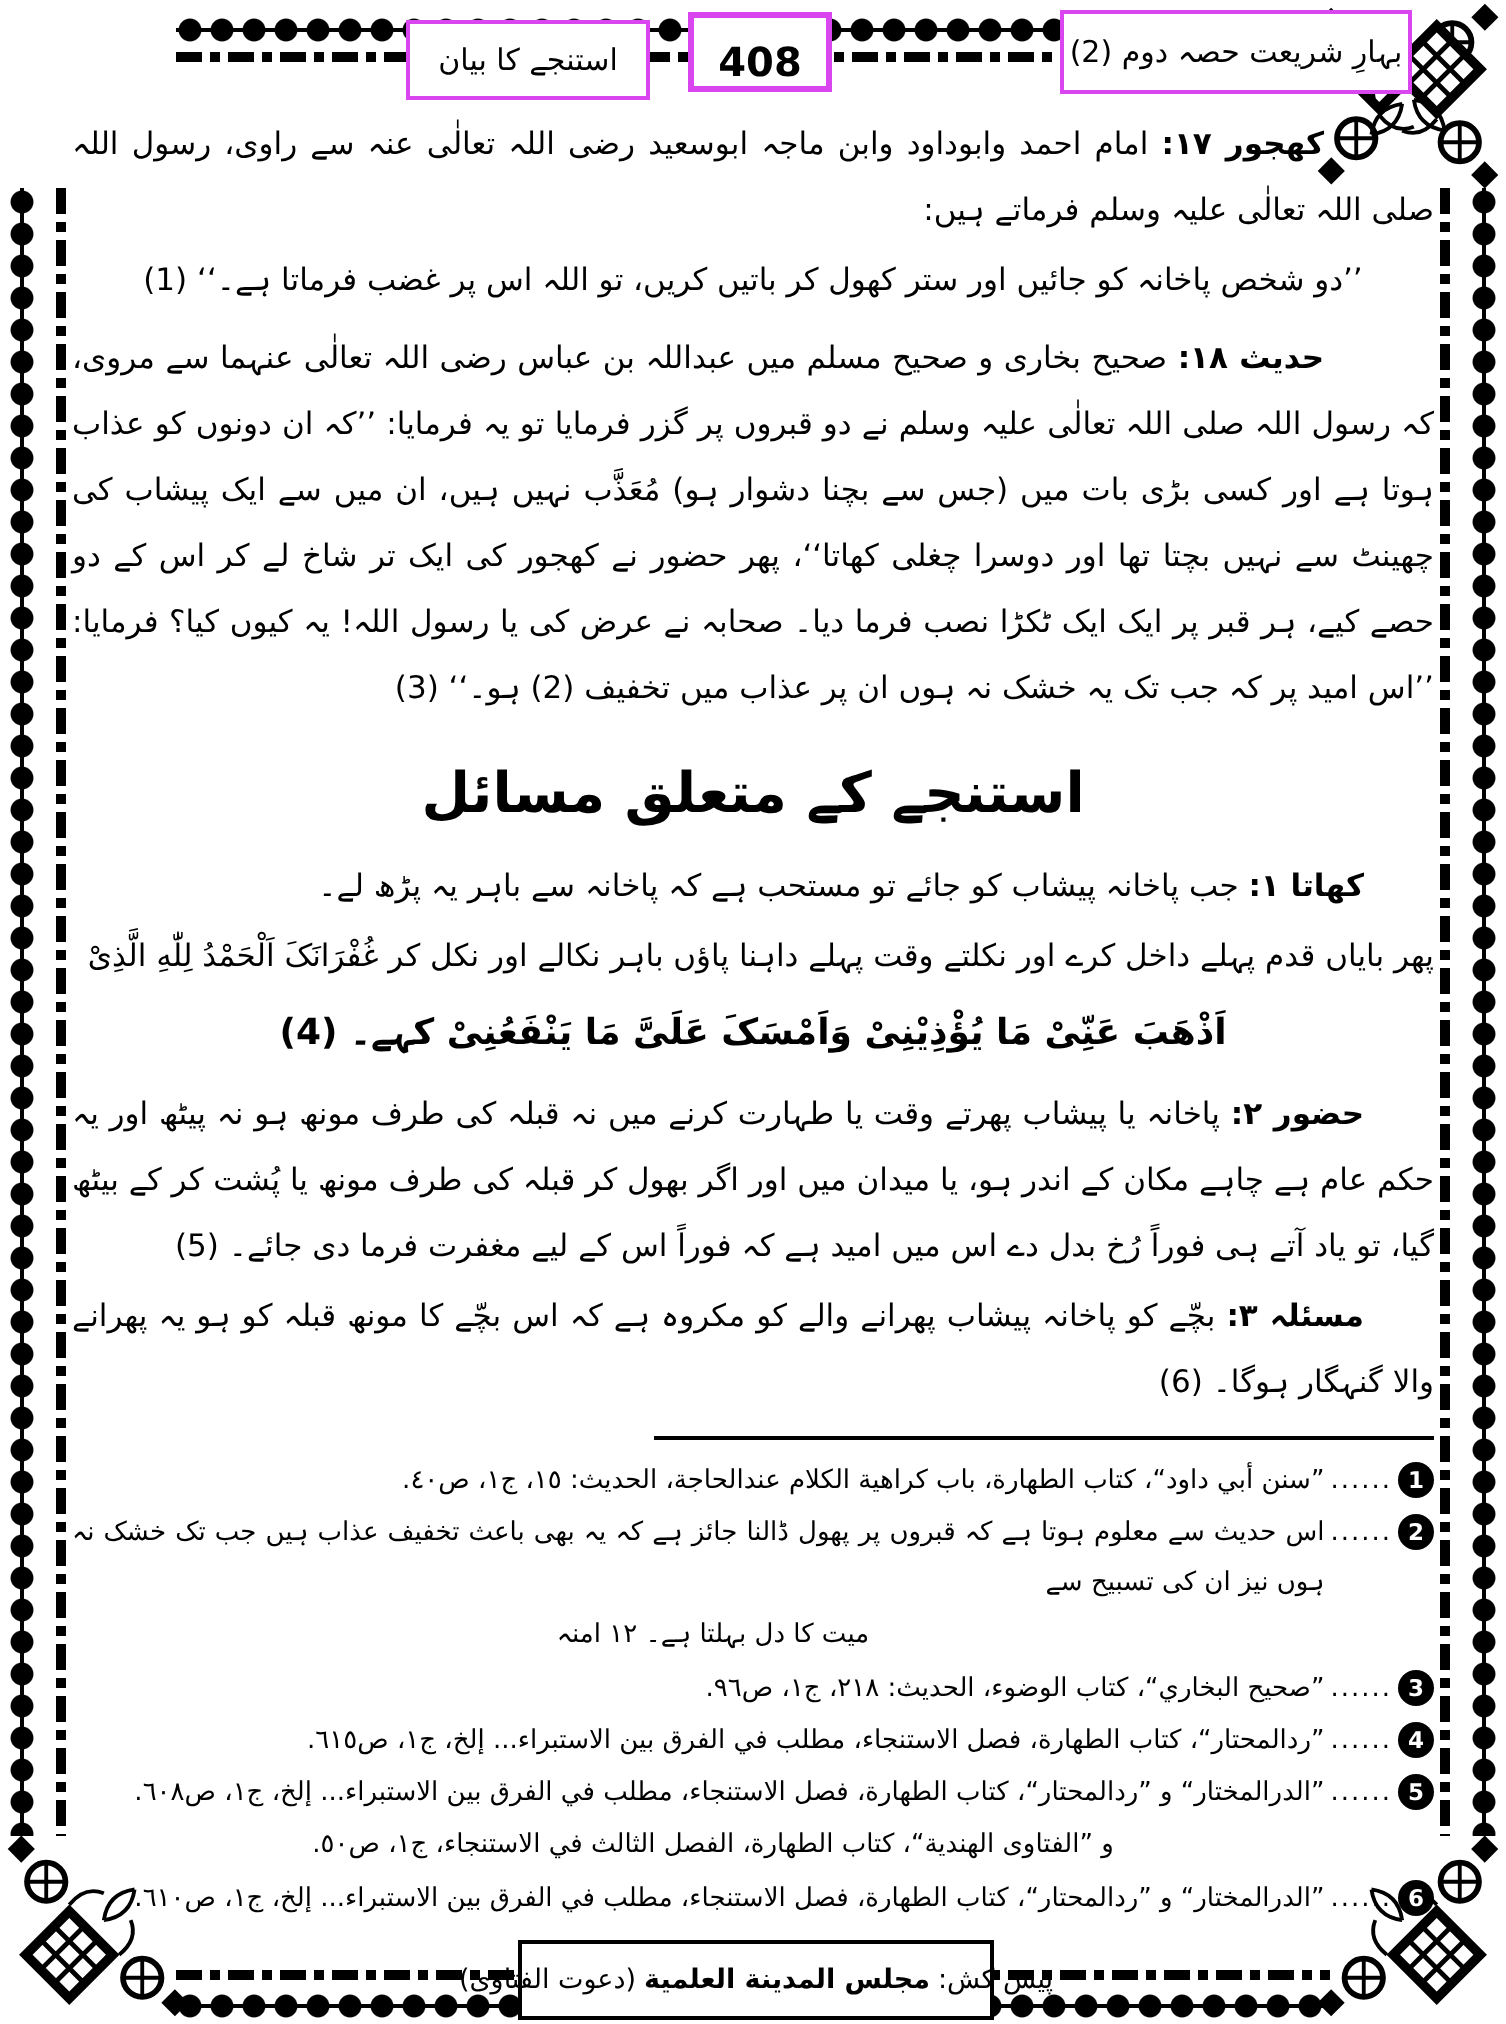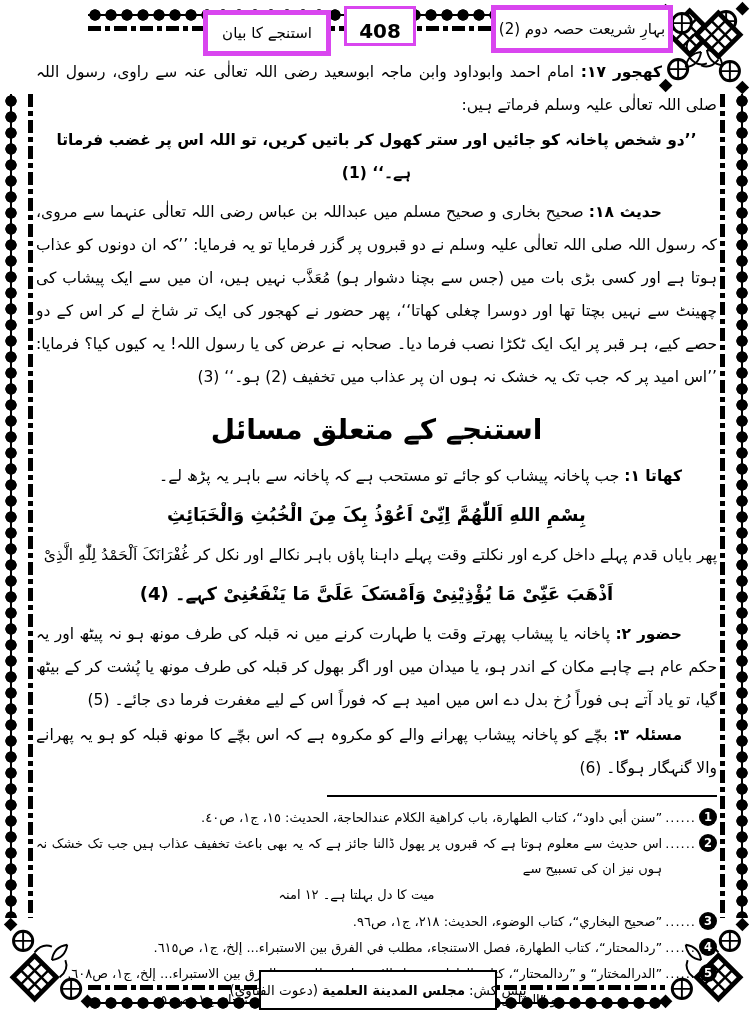--- a/index.html
+++ b/index.html
@@ -34,40 +34,40 @@
   .dash-v{
     position:absolute; width:5px;
     background:repeating-linear-gradient(to bottom,#000 0 13px,transparent 13px 17px,#000 17px 22px,transparent 22px 26px);
   }
   .corner{position:absolute; width:96px; height:96px;}
   .corner.tr{transform:scaleX(-1);}
   .corner.bl{transform:scaleY(-1);}
   .corner.br{transform:scale(-1,-1);}
   
   .hbox{
-    position:absolute; background:#fff; border:5px solid #d946ef;
+    position:absolute; background:#fff; border:2px solid #d946ef;
     display:flex; align-items:center; justify-content:center;
     font-size:15px; white-space:nowrap;
   }
   .pagenum{font-weight:bold; font-size:20px; border-width:3px; font-family:"DejaVu Sans", sans-serif;}
   .footerbox{
     position:absolute; background:#fff; border:2px solid #000;
     display:flex; align-items:center; justify-content:center; gap:4px;
     font-size:13.5px; white-space:nowrap;
   }
   .footerbox .b{font-weight:bold;}
   
   .content{
     position:absolute; top:56px; right:36px; left:36px;
     font-size:15.5px; line-height:33px; text-align:justify;
   }
   .para{margin:0 0 2px 0; text-indent:55px;}
   .para.noindent{text-indent:0;}
   .lbl{font-weight:bold;}
-  .quoteline{text-align:center; margin:0 0 6px 0;font-weight:bold;}
+  .quoteline{text-align:center; margin:0 0 6px 0;}
   .heading{
     font-weight:bold; font-size:28px; text-align:center;
     margin:16px 0 10px 0; line-height:40px; letter-spacing:0;
   }
   .arabic{
     text-align:center; font-weight:bold; font-size:18px;
     margin:4px 0 6px 0; line-height:36px;
   }
   .masala{margin:0 0 2px 0; text-indent:35px;}
   .fnsep{
@@ -157,21 +157,21 @@
     <rect x="4" y="84" width="10" height="10" transform="rotate(45 9 89)" fill="#000"></rect>
     <path d="M60 34q10 8 6 18M34 60q8 10 18 6" fill="none" stroke="#000" stroke-width="2"></path>
   </svg>
 
   <div class="hbox" style="left:203px; top:10px; width:118px; height:36px;">
     <span>استنجے کا بیان</span>
   </div>
   <div class="hbox pagenum" style="left:344px; top:6px; width:66px; height:34px;align-items:flex-end;">
     <span>408</span>
   </div>
-  <div class="hbox" style="left:491px; top:5px; width:172px; height:38px;">
+  <div class="hbox" style="left:530px; top:5px; width:172px; height:38px;">
     <span>بہارِ شریعت حصہ دوم (2)</span>
   </div>
 
   <div class="content">
 
     <p class="para">
       <span class="lbl">کھجور ۱۷:</span>
       <span>امام احمد وابوداود وابن ماجہ ابوسعید رضی اللہ تعالٰی عنہ سے راوی، رسول اللہ صلی اللہ تعالٰی علیہ وسلم فرماتے ہیں:</span>
     </p>
     <div class="quoteline">’’دو شخص پاخانہ کو جائیں اور ستر کھول کر باتیں کریں، تو اللہ اس پر غضب فرماتا ہے۔‘‘ (1)</div>
@@ -180,21 +180,20 @@
       <span class="lbl">حدیث ۱۸:</span>
       <span>صحیح بخاری و صحیح مسلم میں عبداللہ بن عباس رضی اللہ تعالٰی عنہما سے مروی، کہ رسول اللہ صلی اللہ تعالٰی علیہ وسلم نے دو قبروں پر گزر فرمایا تو یہ فرمایا: ’’کہ ان دونوں کو عذاب ہوتا ہے اور کسی بڑی بات میں (جس سے بچنا دشوار ہو) مُعَذَّب نہیں ہیں، ان میں سے ایک پیشاب کی چھینٹ سے نہیں بچتا تھا اور دوسرا چغلی کھاتا‘‘، پھر حضور نے کھجور کی ایک تر شاخ لے کر اس کے دو حصے کیے، ہر قبر پر ایک ایک ٹکڑا نصب فرما دیا۔ صحابہ نے عرض کی یا رسول اللہ! یہ کیوں کیا؟ فرمایا: ’’اس امید پر کہ جب تک یہ خشک نہ ہوں ان پر عذاب میں تخفیف (2) ہو۔‘‘ (3)</span>
     </p>
 
     <div class="heading">استنجے کے متعلق مسائل</div>
 
     <p class="masala">
       <span class="lbl">کھاتا ۱:</span>
       <span>جب پاخانہ پیشاب کو جائے تو مستحب ہے کہ پاخانہ سے باہر یہ پڑھ لے۔</span>
     </p>
-    <div class="arabic">بِسْمِ اللهِ اَللّٰهُمَّ اِنِّیْ اَعُوْذُ بِکَ مِنَ الْخُبُثِ وَالْخَبَائِثِ</div>
     <p class="para noindent">پھر بایاں قدم پہلے داخل کرے اور نکلتے وقت پہلے داہنا پاؤں باہر نکالے اور نکل کر غُفْرَانَکَ اَلْحَمْدُ لِلّٰهِ الَّذِیْ</p>
     <div class="arabic">اَذْهَبَ عَنِّیْ مَا یُؤْذِیْنِیْ وَاَمْسَکَ عَلَیَّ مَا یَنْفَعُنِیْ کہے۔ (4)</div>
 
     <p class="masala">
       <span class="lbl">حضور ۲:</span>
       <span>پاخانہ یا پیشاب پھرتے وقت یا طہارت کرنے میں نہ قبلہ کی طرف مونھ ہو نہ پیٹھ اور یہ حکم عام ہے چاہے مکان کے اندر ہو، یا میدان میں اور اگر بھول کر قبلہ کی طرف مونھ یا پُشت کر کے بیٹھ گیا، تو یاد آتے ہی فوراً رُخ بدل دے اس میں امید ہے کہ فوراً اس کے لیے مغفرت فرما دی جائے۔ (5)</span>
     </p>
 
     <p class="masala">
       <span class="lbl">مسئلہ ۳:</span>

